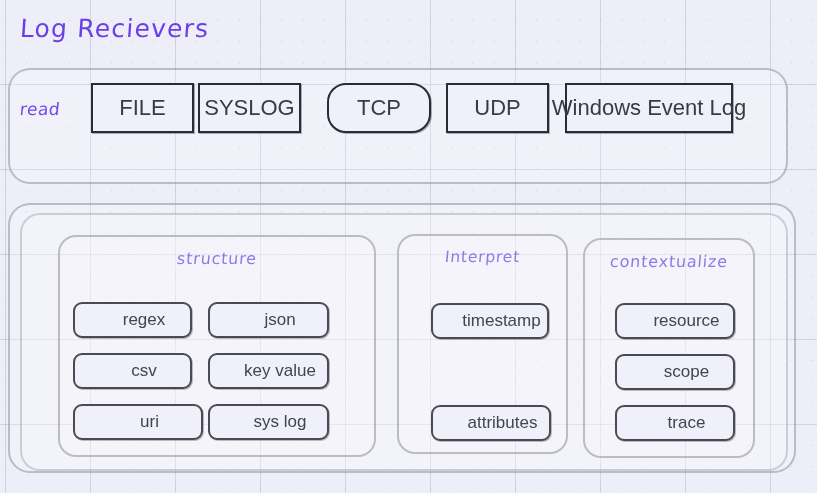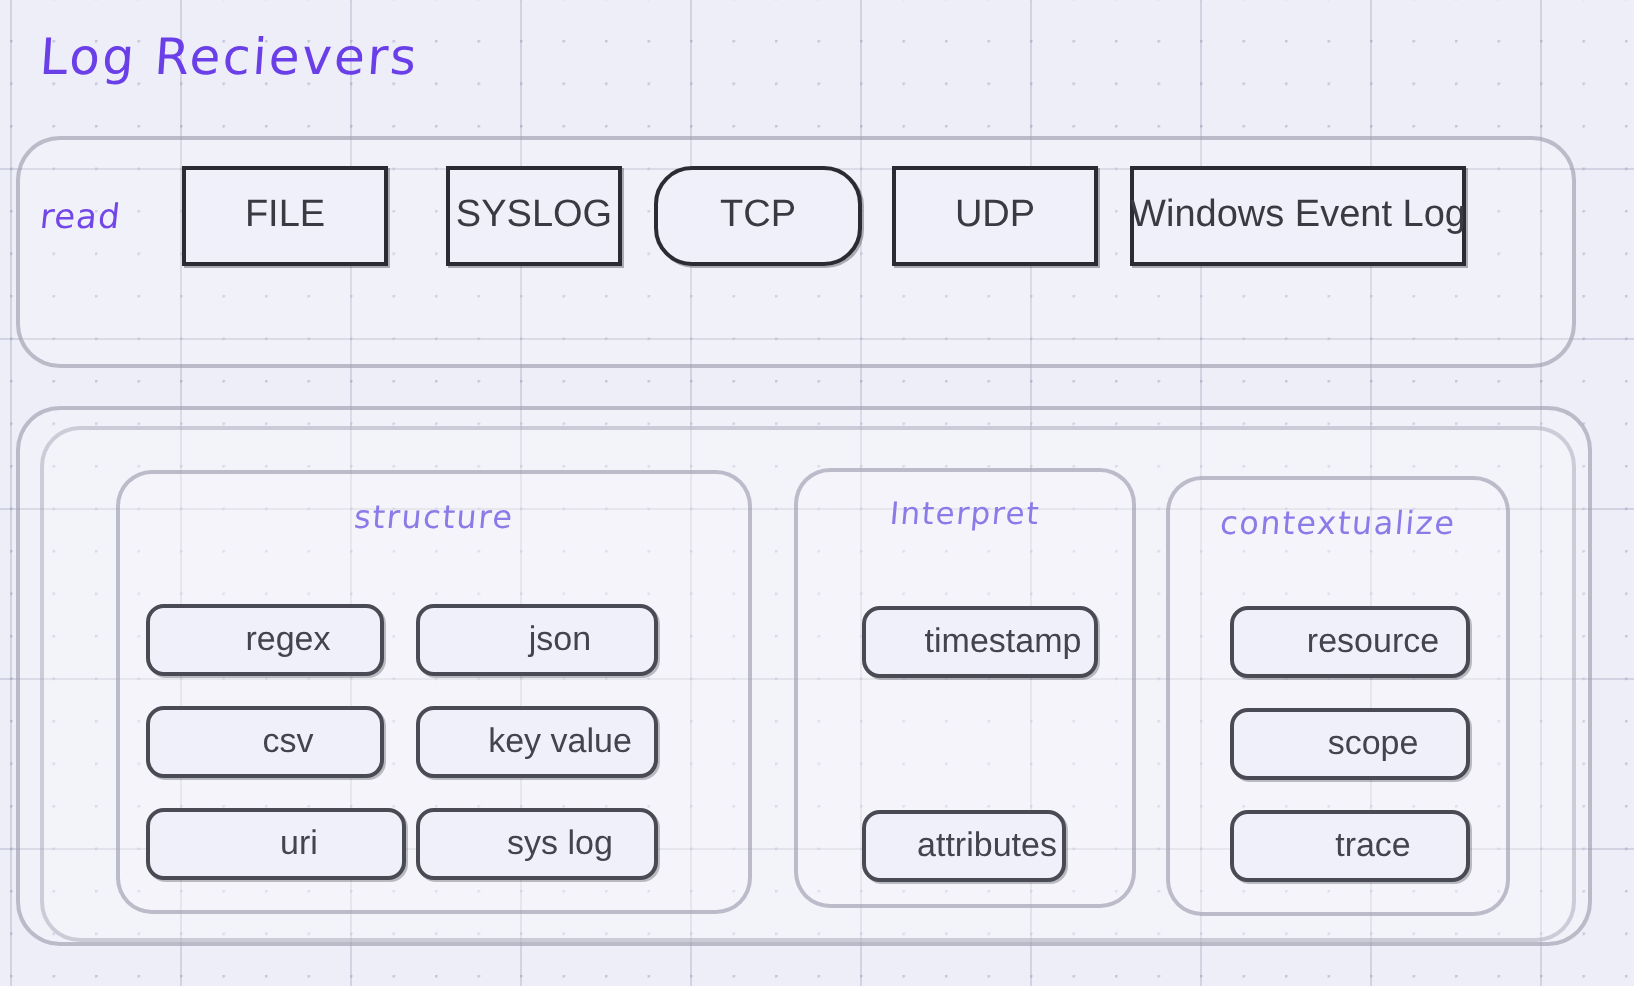--- a/index.html
+++ b/index.html
@@ -141,21 +141,21 @@
     position: absolute;
     box-sizing: border-box;
     top: 83px;
     height: 50px;
     border: 2px solid #2b2b33;
     background: #eff0f9;
     display: flex;
     align-items: center;
     justify-content: center;
     font-family: "Liberation Sans", sans-serif;
-    font-size: 19px;
+    font-size: 22px;
     color: #3a3a42;
     white-space: nowrap;
     box-shadow: 1px 1px 0 rgba(40,40,50,0.35);
   }
 
   
   .chip {
     position: absolute;
     box-sizing: border-box;
     height: 36px;
@@ -178,21 +178,21 @@
 
 <div id="canvas">
 
   <div class="title">Log Recievers</div>
 
   <div class="panel panel-top"></div>
 
   <div class="read-label">read</div>
 
   <div class="receiver" style="left:91px;  width:103px;">FILE</div>
-  <div class="receiver" style="left:223px; width:88px;">SYSLOG</div>
+  <div class="receiver" style="left:198px; width:103px;">SYSLOG</div>
   <div class="receiver" style="left:327px; width:104px;border-radius:19px;">TCP</div>
   <div class="receiver" style="left:446px; width:103px;">UDP</div>
   <div class="receiver" style="left:565px; width:168px;">Windows Event Log</div>
 
   <div class="panel panel-bottom-outer"></div>
   <div class="panel panel-bottom-inner"></div>
 
   <div class="group group-structure">
     <div class="group-label">structure</div>
   </div>
@@ -207,19 +207,19 @@
 
   <div class="chip" style="left:73px; top:302px; width:119px;">regex</div>
   <div class="chip" style="left:73px; top:353px; width:119px;text-align:right;">csv</div>
   <div class="chip" style="left:73px; top:404px; width:130px;">uri</div>
 
   <div class="chip" style="left:208px; top:302px; width:121px;">json</div>
   <div class="chip" style="left:208px; top:353px; width:121px;">key value</div>
   <div class="chip" style="left:208px; top:404px; width:121px;">sys log</div>
 
   <div class="chip" style="left:431px; top:303px; width:118px;">timestamp</div>
-  <div class="chip" style="left:431px; top:405px; width:102px;">attributes</div>
+  <div class="chip" style="left:431px; top:405px; width:120px;">attributes</div>
 
   <div class="chip" style="left:615px; top:303px; width:120px;">resource</div>
   <div class="chip" style="left:615px; top:354px; width:120px;">scope</div>
   <div class="chip" style="left:615px; top:405px; width:120px;">trace</div>
 
 </div>
 
 </body></html>

